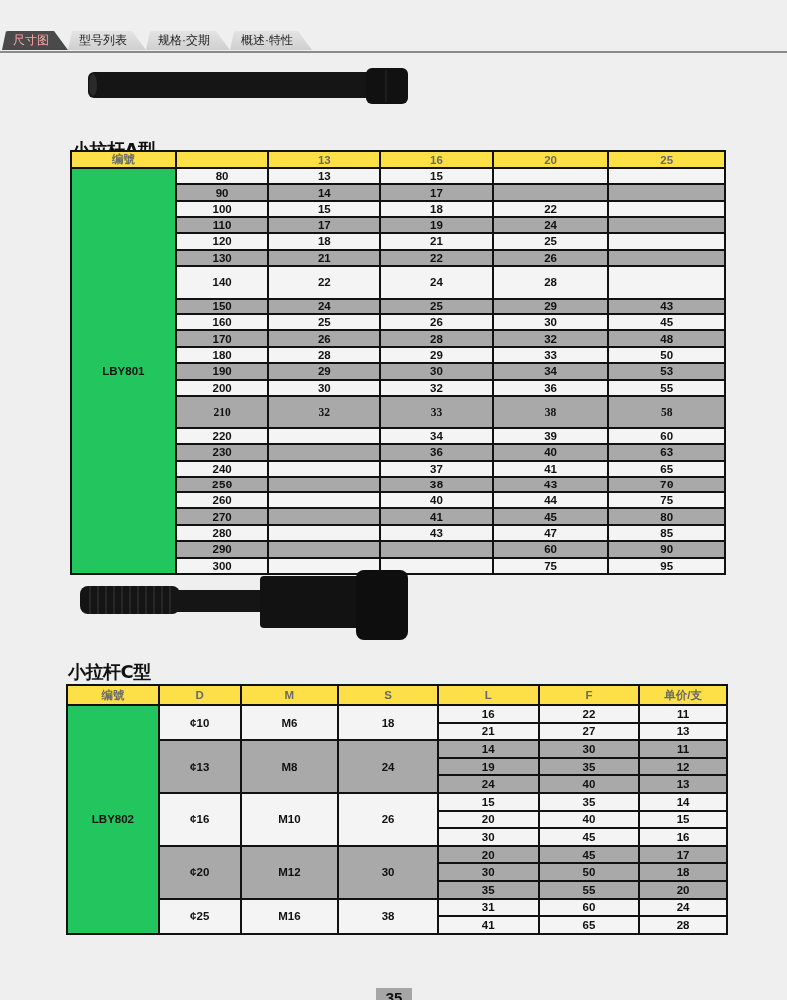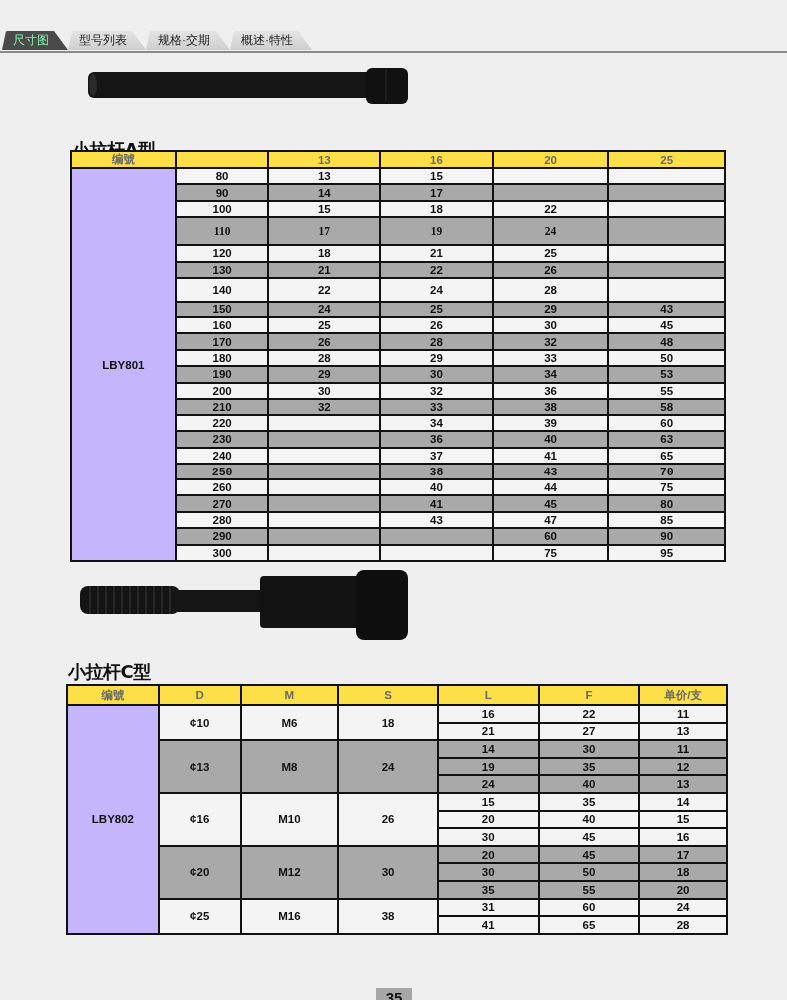--- a/index.html
+++ b/index.html
@@ -15,42 +15,42 @@
     border-bottom:2px solid #8a8a8a;
   }
   .tab {
     position:absolute; top:0; height:19px; line-height:19px;
     font-size:12px; text-align:center; color:#222;
     background:linear-gradient(#e4e4e4,#cfcfcf);
     border-radius:6px 10px 0 0;
     clip-path: polygon(0 100%, 4px 0, calc(100% - 14px) 0, 100% 100%);
     cursor:pointer;
   }
-  .tab.active { background:#4a4a4a; color:#86efac; }
+  .tab.active { background:#4a4a4a; color:#fca5a5; }
   .tab span { display:inline-block; padding-right:8px; }
 
   .product-img { position:absolute; }
   .section-title {
     position:absolute; font-size:18px; font-weight:bold; color:#111;
     font-family:"DejaVu Sans", sans-serif; letter-spacing:-0.5px;
   }
   table.spec {
     position:absolute; border-collapse:collapse;
     font-family:"Liberation Sans", sans-serif;
     font-weight:bold; font-size:11.5px; color:#111;
   }
   table.spec td, table.spec th {
     border:2px solid #111; text-align:center; padding:0; 
   }
   table.spec th {
     background:#fde047; color:#6a6a6a; font-weight:bold; font-size:11.5px;
   }
   table.spec tr.w td.d { background:#f4f4f4; }
   table.spec tr.g td.d { background:#a9a9a9; }
-  td.code { background:#c4b5fd; }
+  td.code { background:#22c55e; }
   td.gcell { background:#a9a9a9; }
   td.wcell { background:#f4f4f4; }
   .page-num {
     position:absolute; left:376px; top:988px; width:36px; height:14px;
     background:#a6a6a6; text-align:center; font-weight:bold; font-size:15px;
     line-height:20px; color:#111; overflow:hidden;
   }
 </style>
 </head>
 <body>
@@ -106,42 +106,42 @@
         <td class="d"></td>
         <td class="d"></td>
       </tr>
       <tr class="w" style="height: 16.4px;">
         <td class="d">100</td>
         <td class="d">15</td>
         <td class="d">18</td>
         <td class="d">22</td>
         <td class="d"></td>
       </tr>
-      <tr class="g" style="height: 28px; font-family: Liberation Serif, serif;">
+      <tr class="g" style="height: 16px;">
         <td class="d">110</td>
         <td class="d">17</td>
         <td class="d">19</td>
         <td class="d">24</td>
         <td class="d"></td>
       </tr>
       <tr class="w" style="height: 16.4px;">
         <td class="d">120</td>
         <td class="d">18</td>
         <td class="d">21</td>
         <td class="d">25</td>
         <td class="d"></td>
       </tr>
       <tr class="g" style="height: 16.4px;">
         <td class="d">130</td>
         <td class="d">21</td>
         <td class="d">22</td>
         <td class="d">26</td>
         <td class="d"></td>
       </tr>
-      <tr class="w" style="height: 24px; padding-left: 24px;">
+      <tr class="w" style="height: 33px; padding-left: 24px;">
         <td class="d">140</td>
         <td class="d">22</td>
         <td class="d">24</td>
         <td class="d">28</td>
         <td class="d"></td>
       </tr>
       <tr class="g" style="height: 15px;">
         <td class="d">150</td>
         <td class="d">24</td>
         <td class="d">25</td>
@@ -176,21 +176,21 @@
         <td class="d">34</td>
         <td class="d">53</td>
       </tr>
       <tr class="w" style="height: 16.4px;">
         <td class="d">200</td>
         <td class="d">30</td>
         <td class="d">32</td>
         <td class="d">36</td>
         <td class="d">55</td>
       </tr>
-      <tr class="g" style="height: 16px;">
+      <tr class="g" style="height: 32px; font-family: Liberation Serif, serif;">
         <td class="d">210</td>
         <td class="d">32</td>
         <td class="d">33</td>
         <td class="d">38</td>
         <td class="d">58</td>
       </tr>
       <tr class="w" style="height: 16.4px;">
         <td class="d">220</td>
         <td class="d"></td>
         <td class="d">34</td>

